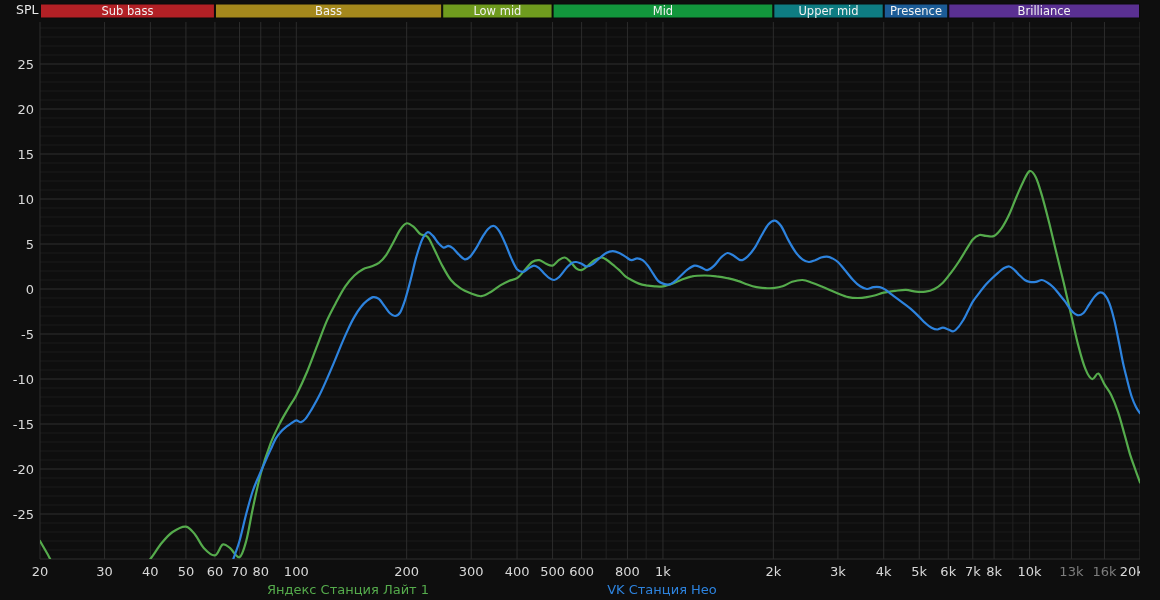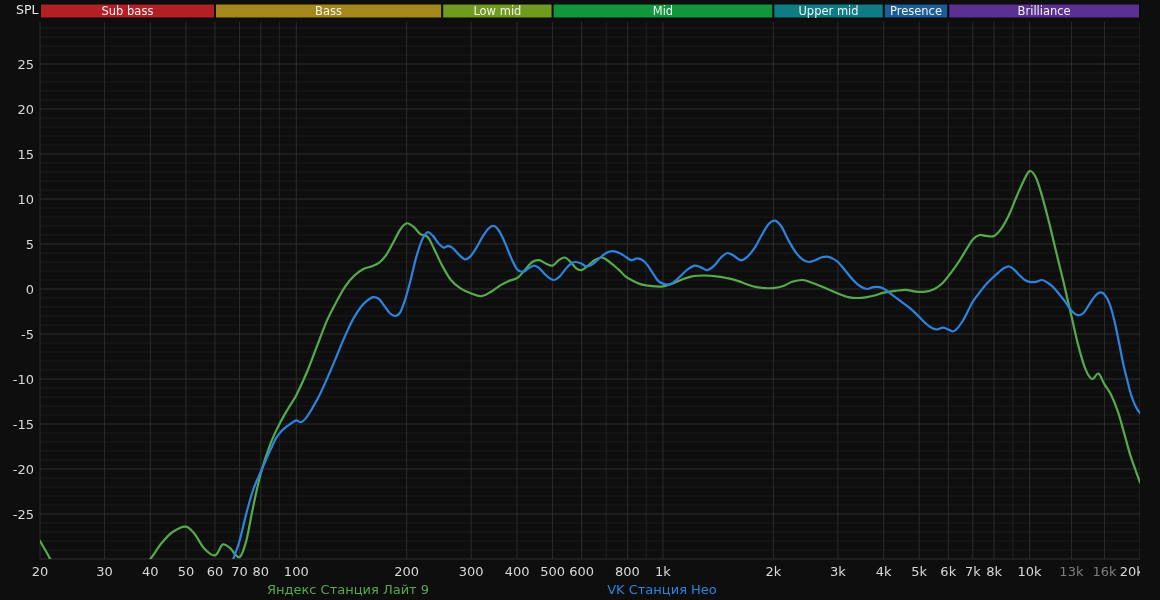--- a/index.html
+++ b/index.html
@@ -186,15 +186,15 @@
         <text x="1029.6223349232068" y="576" fill="#d9d9d9" font-size="13px" text-anchor="middle">10k</text>
         <text x="1071.4015641023805" y="576" fill="#7d7d7d" font-size="13px" text-anchor="middle">13k</text>
         <text x="1104.4663285637128" y="576" fill="#7d7d7d" font-size="13px" text-anchor="middle">16k</text>
         <text x="1140" y="576" fill="#d9d9d9" font-size="13px" text-anchor="middle">20kHz</text>
       </g>
       <g clip-path="url(#plotclip)">
         <path d="M 40.0 541.0 C 41.3 543.3, 45.2 550.0, 47.8 554.5 C 50.3 559.0, 51.6 562.8, 55.2 568.0 C 58.7 573.3, 63.6 580.8, 69.0 586.0 C 74.5 591.3, 81.9 598.0, 87.8 599.5 C 93.7 601.0, 99.2 595.0, 104.6 595.0 C 109.9 595.0, 114.9 601.8, 119.7 599.5 C 124.6 597.3, 128.5 588.3, 133.6 581.5 C 138.7 574.8, 145.7 565.5, 150.4 559.0 C 155.1 552.5, 158.2 547.3, 161.9 542.8 C 165.6 538.3, 168.6 534.7, 172.6 532.0 C 176.6 529.3, 182.2 526.1, 185.9 526.6 C 189.7 527.1, 192.2 531.1, 195.2 534.7 C 198.2 538.3, 200.7 544.8, 204.0 548.2 C 207.3 551.7, 211.8 556.0, 214.9 555.4 C 218.1 554.8, 220.2 545.8, 222.7 544.6 C 225.2 543.4, 227.3 546.1, 230.1 548.2 C 232.9 550.3, 236.8 558.4, 239.5 557.2 C 242.2 556.0, 244.0 549.0, 246.2 541.0 C 248.4 533.0, 250.2 520.8, 252.6 509.5 C 255.0 498.3, 257.8 484.4, 260.8 473.5 C 263.7 462.6, 267.3 452.0, 270.4 443.8 C 273.5 435.5, 276.6 429.9, 279.5 424.0 C 282.5 418.1, 285.3 413.5, 288.1 408.7 C 290.9 403.9, 293.1 401.3, 296.3 395.2 C 299.4 389.1, 303.6 380.1, 307.1 371.8 C 310.5 363.6, 313.9 354.1, 317.2 345.7 C 320.4 337.3, 323.6 328.4, 326.6 321.4 C 329.7 314.3, 332.5 309.3, 335.6 303.4 C 338.7 297.5, 342.1 290.9, 345.3 286.3 C 348.4 281.7, 351.4 278.4, 354.4 275.5 C 357.3 272.6, 360.2 270.7, 363.0 269.2 C 365.8 267.7, 368.5 267.6, 371.1 266.5 C 373.8 265.4, 376.4 264.8, 378.9 262.9 C 381.4 260.9, 383.9 258.3, 386.3 254.8 C 388.7 251.4, 391.1 246.4, 393.4 242.2 C 395.7 238.0, 398.0 232.8, 400.2 229.6 C 402.4 226.4, 404.4 223.8, 406.7 223.3 C 408.9 222.9, 411.4 225.1, 413.7 226.9 C 416.0 228.7, 418.1 232.4, 420.4 234.1 C 422.7 235.8, 425.2 234.3, 427.5 236.8 C 429.9 239.4, 431.9 244.6, 434.4 249.4 C 436.8 254.2, 439.4 260.5, 442.2 265.6 C 445.0 270.7, 447.9 276.3, 450.9 280.0 C 453.9 283.8, 456.9 285.9, 460.2 288.1 C 463.6 290.4, 467.7 292.1, 471.2 293.5 C 474.8 294.9, 478.2 296.5, 481.5 296.2 C 484.8 295.9, 488.0 293.5, 491.2 291.7 C 494.3 289.9, 497.3 287.2, 500.3 285.4 C 503.2 283.6, 506.1 282.1, 508.9 280.9 C 511.7 279.7, 514.4 280.0, 517.0 278.2 C 519.7 276.4, 522.3 272.8, 524.8 270.1 C 527.3 267.4, 529.8 263.6, 532.2 262.0 C 534.6 260.4, 537.0 259.9, 539.3 260.2 C 541.6 260.5, 543.9 262.9, 546.1 263.8 C 548.3 264.7, 550.5 266.2, 552.6 265.6 C 554.7 265.0, 556.8 261.6, 558.8 260.2 C 560.9 258.8, 562.9 257.2, 564.8 257.5 C 566.8 257.8, 568.7 260.2, 570.6 262.0 C 572.5 263.8, 574.4 266.9, 576.2 268.3 C 578.0 269.7, 579.6 270.6, 581.6 270.1 C 583.6 269.7, 586.0 267.3, 588.1 265.6 C 590.2 264.0, 592.1 261.6, 594.4 260.2 C 596.6 258.8, 599.4 257.5, 601.5 257.5 C 603.7 257.5, 605.4 259.0, 607.3 260.2 C 609.2 261.4, 610.8 263.0, 612.8 264.7 C 614.8 266.4, 617.2 268.2, 619.3 270.1 C 621.4 272.1, 623.4 274.8, 625.4 276.4 C 627.4 278.0, 629.1 278.8, 631.4 280.0 C 633.6 281.2, 636.5 282.7, 638.9 283.6 C 641.4 284.5, 643.5 284.9, 646.2 285.4 C 648.8 285.8, 652.0 286.1, 654.8 286.3 C 657.6 286.5, 660.0 286.8, 663.0 286.3 C 665.9 285.9, 669.2 284.7, 672.2 283.6 C 675.2 282.6, 677.7 281.2, 681.0 280.0 C 684.3 278.8, 688.0 277.1, 692.0 276.4 C 695.9 275.6, 700.6 275.5, 704.7 275.5 C 708.8 275.5, 712.7 275.9, 716.5 276.4 C 720.3 276.8, 724.0 277.4, 727.5 278.2 C 731.1 278.9, 734.5 279.8, 737.8 280.9 C 741.1 281.9, 744.3 283.4, 747.5 284.5 C 750.6 285.6, 753.6 286.6, 756.6 287.2 C 759.5 287.8, 762.4 288.0, 765.2 288.1 C 768.0 288.3, 770.4 288.4, 773.3 288.1 C 776.2 287.8, 779.5 287.4, 782.6 286.3 C 785.7 285.3, 788.8 282.9, 792.1 281.8 C 795.4 280.8, 799.0 279.9, 802.4 280.0 C 805.7 280.1, 808.9 281.6, 812.0 282.7 C 815.1 283.8, 818.2 285.1, 821.1 286.3 C 824.1 287.5, 826.9 288.7, 829.7 289.9 C 832.5 291.1, 834.8 292.3, 837.9 293.5 C 841.0 294.7, 844.9 296.4, 848.2 297.1 C 851.5 297.9, 854.7 298.0, 857.8 298.0 C 861.0 298.0, 864.0 297.6, 866.9 297.1 C 869.9 296.7, 872.7 296.1, 875.5 295.3 C 878.3 294.6, 880.4 293.4, 883.7 292.6 C 887.0 291.9, 891.5 291.3, 895.2 290.8 C 898.9 290.4, 902.5 289.8, 906.0 289.9 C 909.4 290.0, 912.8 291.4, 916.0 291.7 C 919.3 292.0, 922.4 292.1, 925.5 291.7 C 928.6 291.3, 931.5 290.5, 934.4 289.0 C 937.3 287.5, 940.1 285.4, 942.9 282.7 C 945.6 280.0, 948.3 276.3, 950.9 272.8 C 953.5 269.4, 956.1 265.8, 958.6 262.0 C 961.0 258.3, 963.5 254.1, 965.8 250.3 C 968.2 246.6, 970.5 242.1, 972.8 239.5 C 975.1 236.9, 977.3 235.6, 979.5 235.0 C 981.7 234.4, 983.5 235.8, 985.9 235.9 C 988.4 236.1, 991.4 237.3, 994.1 235.9 C 996.7 234.6, 999.3 231.4, 1001.9 227.8 C 1004.4 224.2, 1006.9 219.4, 1009.3 214.3 C 1011.7 209.2, 1014.0 202.6, 1016.3 197.2 C 1018.7 191.8, 1020.9 186.2, 1023.1 181.9 C 1025.3 177.5, 1027.5 171.9, 1029.6 171.1 C 1031.7 170.4, 1033.8 173.3, 1035.9 177.4 C 1037.9 181.4, 1039.7 187.9, 1041.9 195.4 C 1044.1 202.9, 1046.7 213.1, 1049.1 222.4 C 1051.4 231.7, 1053.5 241.0, 1056.0 251.2 C 1058.4 261.4, 1061.3 272.8, 1063.9 283.6 C 1066.4 294.4, 1068.9 305.5, 1071.4 316.0 C 1073.9 326.5, 1076.2 337.8, 1078.6 346.6 C 1080.9 355.5, 1083.2 363.7, 1085.5 369.1 C 1087.7 374.5, 1089.9 378.3, 1092.1 379.0 C 1094.2 379.8, 1096.3 372.7, 1098.4 373.6 C 1100.4 374.5, 1102.3 380.8, 1104.5 384.4 C 1106.6 388.0, 1109.1 390.7, 1111.3 395.2 C 1113.5 399.7, 1115.7 405.1, 1117.8 411.4 C 1120.0 417.7, 1122.1 425.8, 1124.1 433.0 C 1126.2 440.2, 1128.3 448.6, 1130.1 454.6 C 1132.0 460.6, 1133.5 464.4, 1135.1 469.0 C 1136.8 473.6, 1139.2 480.3, 1140.0 482.5" fill="none" stroke="#55ab4c" stroke-width="2.2" stroke-linejoin="round" stroke-linecap="round"></path>
         <path d="M 230.1 568.0 C 230.9 565.8, 233.3 559.0, 234.9 554.5 C 236.4 550.0, 237.6 547.8, 239.5 541.0 C 241.4 534.3, 244.0 522.3, 246.2 514.0 C 248.4 505.8, 250.5 497.8, 252.6 491.5 C 254.7 485.2, 256.7 481.0, 258.8 476.2 C 260.8 471.4, 262.7 467.1, 264.7 462.7 C 266.6 458.4, 268.5 454.2, 270.4 450.1 C 272.3 446.1, 274.1 441.5, 275.9 438.4 C 277.7 435.3, 279.5 433.2, 281.3 431.2 C 283.0 429.3, 284.7 428.1, 286.4 426.7 C 288.1 425.4, 289.8 424.2, 291.4 423.1 C 293.1 422.1, 294.7 420.5, 296.3 420.4 C 297.9 420.3, 299.4 422.5, 301.0 422.2 C 302.5 421.9, 303.8 420.7, 305.6 418.6 C 307.3 416.5, 309.3 413.2, 311.5 409.6 C 313.6 406.0, 316.2 401.5, 318.5 397.0 C 320.9 392.5, 322.9 388.0, 325.3 382.6 C 327.7 377.2, 330.6 370.6, 333.1 364.6 C 335.6 358.6, 338.1 352.3, 340.5 346.6 C 342.9 340.9, 345.3 335.3, 347.6 330.4 C 349.9 325.4, 352.1 320.8, 354.4 316.9 C 356.6 313.0, 358.7 309.7, 360.9 307.0 C 363.0 304.3, 365.1 302.3, 367.1 300.7 C 369.1 299.1, 371.1 297.4, 373.1 297.1 C 375.1 296.8, 377.0 297.4, 378.9 298.9 C 380.8 300.4, 382.7 303.7, 384.5 306.1 C 386.3 308.5, 388.1 311.7, 389.9 313.3 C 391.7 314.9, 393.4 316.1, 395.1 316.0 C 396.8 315.9, 398.5 315.1, 400.2 312.4 C 401.8 309.7, 403.3 305.2, 405.1 299.8 C 406.8 294.4, 408.8 286.9, 410.6 280.0 C 412.4 273.1, 414.1 265.0, 415.9 258.4 C 417.8 251.8, 419.9 244.8, 421.8 240.4 C 423.8 236.1, 425.7 233.1, 427.5 232.3 C 429.4 231.6, 431.2 234.1, 433.0 235.9 C 434.8 237.7, 436.6 241.2, 438.3 243.1 C 440.1 245.0, 441.8 247.1, 443.5 247.6 C 445.2 248.1, 446.8 245.7, 448.4 245.8 C 450.1 246.0, 451.5 247.0, 453.3 248.5 C 455.0 250.0, 457.2 253.0, 459.1 254.8 C 461.0 256.6, 462.9 259.0, 464.7 259.3 C 466.6 259.6, 468.2 258.6, 470.2 256.6 C 472.1 254.7, 474.4 250.9, 476.5 247.6 C 478.5 244.3, 480.5 240.0, 482.5 236.8 C 484.5 233.7, 486.4 230.5, 488.3 228.7 C 490.2 226.9, 492.1 225.6, 494.0 226.0 C 495.8 226.4, 497.5 228.4, 499.4 231.4 C 501.3 234.4, 503.5 239.5, 505.5 244.0 C 507.5 248.5, 509.4 254.2, 511.4 258.4 C 513.3 262.6, 515.1 266.9, 517.0 269.2 C 519.0 271.4, 521.0 272.0, 522.9 271.9 C 524.8 271.8, 526.7 269.4, 528.6 268.3 C 530.4 267.3, 532.2 265.6, 534.0 265.6 C 535.8 265.6, 537.6 267.0, 539.3 268.3 C 541.0 269.6, 542.7 272.1, 544.4 273.7 C 546.1 275.3, 547.7 277.1, 549.4 278.2 C 551.0 279.3, 552.6 280.1, 554.2 280.0 C 555.7 279.9, 557.3 278.7, 558.8 277.3 C 560.4 275.9, 561.9 273.7, 563.4 271.9 C 564.8 270.1, 566.3 268.0, 567.8 266.5 C 569.2 265.0, 570.6 263.6, 572.0 262.9 C 573.4 262.1, 574.6 261.9, 576.2 262.0 C 577.8 262.1, 579.8 263.1, 581.6 263.8 C 583.4 264.6, 584.9 266.5, 586.8 266.5 C 588.8 266.5, 591.1 265.2, 593.1 263.8 C 595.2 262.4, 597.0 260.2, 599.2 258.4 C 601.4 256.6, 603.9 254.2, 606.2 253.0 C 608.4 251.8, 610.7 251.2, 612.8 251.2 C 615.0 251.2, 617.2 252.1, 619.3 253.0 C 621.4 253.9, 623.4 255.4, 625.4 256.6 C 627.4 257.8, 629.4 259.9, 631.4 260.2 C 633.3 260.5, 635.2 258.4, 637.1 258.4 C 639.0 258.4, 640.8 259.0, 642.6 260.2 C 644.4 261.4, 646.2 263.4, 647.9 265.6 C 649.7 267.9, 651.4 271.1, 653.1 273.7 C 654.8 276.3, 656.5 279.3, 658.1 280.9 C 659.7 282.5, 661.1 283.0, 663.0 283.6 C 664.8 284.2, 667.2 284.9, 669.2 284.5 C 671.2 284.1, 673.2 282.4, 675.2 280.9 C 677.2 279.4, 678.9 277.4, 681.0 275.5 C 683.1 273.6, 685.7 270.8, 688.0 269.2 C 690.2 267.6, 692.4 265.9, 694.6 265.6 C 696.8 265.3, 698.9 266.6, 701.0 267.4 C 703.1 268.1, 705.0 270.4, 707.2 270.1 C 709.4 269.8, 711.9 267.7, 714.2 265.6 C 716.6 263.5, 718.8 259.6, 721.0 257.5 C 723.2 255.4, 725.4 253.3, 727.5 253.0 C 729.6 252.7, 731.6 254.5, 733.8 255.7 C 736.0 256.9, 738.5 260.0, 740.8 260.2 C 743.0 260.4, 745.1 258.7, 747.5 256.6 C 749.8 254.5, 752.4 251.2, 754.8 247.6 C 757.2 244.0, 759.5 238.9, 761.8 235.0 C 764.1 231.1, 766.3 226.6, 768.5 224.2 C 770.7 221.8, 772.8 220.3, 774.9 220.6 C 777.0 220.9, 778.8 222.7, 781.1 226.0 C 783.4 229.3, 786.1 236.1, 788.5 240.4 C 790.9 244.8, 793.3 248.9, 795.6 252.1 C 797.9 255.3, 800.2 257.7, 802.4 259.3 C 804.6 260.9, 806.7 261.9, 808.9 262.0 C 811.0 262.1, 813.1 260.9, 815.1 260.2 C 817.2 259.4, 819.2 258.1, 821.1 257.5 C 823.1 256.9, 825.0 256.5, 826.9 256.6 C 828.8 256.8, 830.7 257.5, 832.5 258.4 C 834.3 259.3, 835.7 259.9, 837.9 262.0 C 840.1 264.1, 843.1 268.0, 845.7 271.0 C 848.2 274.0, 850.7 277.4, 853.1 280.0 C 855.5 282.6, 857.8 284.8, 860.2 286.3 C 862.5 287.8, 864.7 288.9, 866.9 289.0 C 869.1 289.1, 871.3 287.5, 873.4 287.2 C 875.6 286.9, 877.6 286.8, 879.7 287.2 C 881.7 287.6, 883.7 288.7, 885.7 289.9 C 887.7 291.1, 889.3 292.8, 891.5 294.4 C 893.7 296.0, 896.5 298.0, 898.9 299.8 C 901.3 301.6, 903.7 303.4, 906.0 305.2 C 908.3 307.0, 910.5 308.7, 912.7 310.6 C 915.0 312.6, 917.1 314.8, 919.2 316.9 C 921.4 319.0, 923.4 321.4, 925.5 323.2 C 927.5 325.0, 929.5 326.6, 931.5 327.7 C 933.5 328.8, 935.4 329.5, 937.3 329.5 C 939.2 329.5, 941.0 327.7, 942.9 327.7 C 944.7 327.7, 946.5 328.9, 948.3 329.5 C 950.0 330.1, 951.8 331.8, 953.5 331.3 C 955.2 330.9, 956.9 328.8, 958.6 326.8 C 960.2 324.9, 961.8 322.3, 963.5 319.6 C 965.1 316.9, 966.6 313.6, 968.2 310.6 C 969.8 307.6, 970.9 304.6, 972.8 301.6 C 974.7 298.6, 977.3 295.5, 979.5 292.6 C 981.7 289.8, 983.8 286.9, 985.9 284.5 C 988.0 282.1, 990.1 280.1, 992.1 278.2 C 994.1 276.3, 996.1 274.4, 998.0 272.8 C 1000.0 271.2, 1001.9 269.4, 1003.7 268.3 C 1005.6 267.3, 1007.5 266.2, 1009.3 266.5 C 1011.1 266.8, 1012.9 268.6, 1014.6 270.1 C 1016.4 271.6, 1018.1 273.9, 1019.8 275.5 C 1021.5 277.1, 1023.1 278.9, 1024.8 280.0 C 1026.4 281.1, 1027.8 281.5, 1029.6 281.8 C 1031.5 282.1, 1033.8 282.1, 1035.9 281.8 C 1037.9 281.5, 1039.9 279.9, 1041.9 280.0 C 1043.8 280.1, 1045.8 281.5, 1047.7 282.7 C 1049.6 283.9, 1051.4 285.4, 1053.3 287.2 C 1055.1 289.0, 1056.7 291.1, 1058.7 293.5 C 1060.6 295.9, 1063.0 298.8, 1065.2 301.6 C 1067.3 304.5, 1069.4 308.4, 1071.4 310.6 C 1073.4 312.9, 1075.4 314.7, 1077.4 315.1 C 1079.4 315.6, 1081.3 315.0, 1083.2 313.3 C 1085.1 311.6, 1087.0 307.9, 1088.8 305.2 C 1090.6 302.5, 1092.4 299.2, 1094.2 297.1 C 1096.0 295.0, 1097.7 293.1, 1099.4 292.6 C 1101.1 292.2, 1102.8 292.6, 1104.5 294.4 C 1106.1 296.2, 1107.8 299.2, 1109.4 303.4 C 1111.0 307.6, 1112.6 313.3, 1114.1 319.6 C 1115.7 325.9, 1117.2 333.9, 1118.7 341.2 C 1120.3 348.5, 1121.7 356.9, 1123.2 363.7 C 1124.7 370.4, 1126.2 376.1, 1127.6 381.7 C 1129.0 387.3, 1130.4 392.8, 1131.8 397.0 C 1133.2 401.2, 1134.6 404.2, 1136.0 406.9 C 1137.3 409.6, 1139.3 412.1, 1140.0 413.2" fill="none" stroke="#2d83de" stroke-width="2.2" stroke-linejoin="round" stroke-linecap="round"></path>
       </g>
     </svg>
-  <span class="legend-item" id="legend-0" style="left: 348px; color: rgb(85, 171, 76);">Яндекс Станция Лайт 9</span>
+  <span class="legend-item" id="legend-0" style="left: 348px; color: rgb(85, 171, 76);">Яндекс Станция Лайт 1</span>
   <span class="legend-item" id="legend-1" style="left: 662px; color: rgb(45, 131, 222);">VK Станция Нео</span>
 </div>
 
 </body></html>

